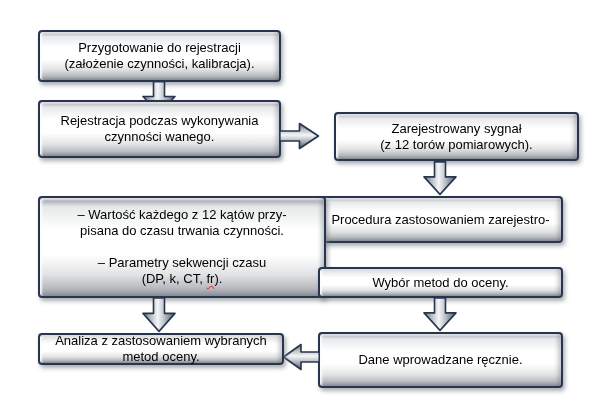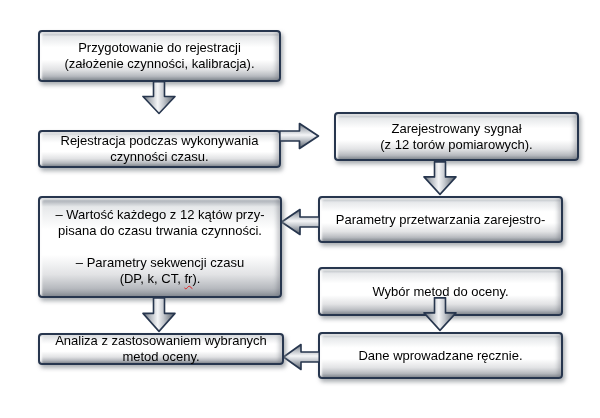--- a/index.html
+++ b/index.html
@@ -59,77 +59,77 @@
     <div class="box-line">Przygotowanie do rejestracji</div>
     <div class="box-line">(założenie  czynności, kalibracja).</div>
   </div>
 
   <div class="arrow" style="left:141px;top:81px;width:36px;height:34px">
     <svg viewBox="0 0 36 33" preserveAspectRatio="none">
       <path d="M12.5 0.75 H23.5 V15 H34 L18 31.5 L2 15 H12.5 Z" fill="url(#gradLR)" stroke="#27364e" stroke-width="1.6" stroke-linejoin="round"></path>
     </svg>
   </div>
 
-  <div class="box" style="left:38px;top:130px;width:243px;height:38px">
+  <div class="box" style="left:38px;top:100px;width:243px;height:58px">
     <div class="box-line">Rejestracja podczas wykonywania</div>
-    <div class="box-line">czynności czasu.</div>
+    <div class="box-line">czynności wanego.</div>
   </div>
 
   <div class="arrow" style="left:279px;top:121px;width:41px;height:30px">
     <svg viewBox="0 0 38 30" preserveAspectRatio="none">
       <path d="M0.75 10 H19 V2.5 L36.5 15 L19 27.5 V20 H0.75 Z" fill="url(#gradTB)" stroke="#27364e" stroke-width="1.6" stroke-linejoin="round"></path>
     </svg>
   </div>
 
   <div class="box" style="left:334px;top:112px;width:245px;height:49px">
     <div class="box-line">Zarejestrowany  sygnał</div>
     <div class="box-line">(z 12 torów pomiarowych).</div>
   </div>
 
   <div class="arrow" style="left:422px;top:161px;width:36px;height:35px">
     <svg viewBox="0 0 36 33" preserveAspectRatio="none">
       <path d="M12.5 0.75 H23.5 V15 H34 L18 31.5 L2 15 H12.5 Z" fill="url(#gradLR)" stroke="#27364e" stroke-width="1.6" stroke-linejoin="round"></path>
     </svg>
   </div>
 
   <div class="box" style="left:318px;top:196px;width:245px;height:47px">
-    <div class="box-line">Parametry przetwarzania  zarejestro-</div>
+    <div class="box-line">Procedura zastosowaniem  zarejestro-</div>
   </div>
 
   <div class="arrow" style="left:280px;top:207px;width:40px;height:30px">
     <svg viewBox="0 0 38 30" preserveAspectRatio="none">
       <path d="M37.25 10 H19 V2.5 L1.5 15 L19 27.5 V20 H37.25 Z" fill="url(#gradTB)" stroke="#27364e" stroke-width="1.6" stroke-linejoin="round"></path>
     </svg>
   </div>
 
-  <div class="box" style="left:38px;top:196px;width:244px;height:102px">
+  <div class="box" style="left:38px;top:196px;width:288px;height:102px">
     <div class="box-line">– Wartość każdego z 12 kątów przy-</div>
     <div class="box-line">pisana do czasu trwania  czynności.</div>
     <div class="spacer-line"></div>
     <div class="box-line">– Parametry  sekwencji czasu</div>
     <div class="box-line"><span>(DP, k, CT,  </span><span class="misspelled">fr</span><span>).</span></div>
   </div>
 
   <div class="arrow" style="left:141px;top:297px;width:36px;height:36px">
     <svg viewBox="0 0 36 33" preserveAspectRatio="none">
       <path d="M12.5 0.75 H23.5 V15 H34 L18 31.5 L2 15 H12.5 Z" fill="url(#gradLR)" stroke="#27364e" stroke-width="1.6" stroke-linejoin="round"></path>
     </svg>
   </div>
 
-  <div class="box" style="left:318px;top:267px;width:245px;height:49px">
+  <div class="box" style="left:318px;top:267px;width:245px;height:31px">
     <div class="box-line">Wybór metod do oceny.</div>
   </div>
 
   <div class="arrow" style="left:422px;top:297px;width:36px;height:35px">
     <svg viewBox="0 0 36 33" preserveAspectRatio="none">
       <path d="M12.5 0.75 H23.5 V15 H34 L18 31.5 L2 15 H12.5 Z" fill="url(#gradLR)" stroke="#27364e" stroke-width="1.6" stroke-linejoin="round"></path>
     </svg>
   </div>
 
-  <div class="box" style="left:318px;top:332px;width:245px;height:47px">
+  <div class="box" style="left:318px;top:332px;width:245px;height:56px">
     <div class="box-line">Dane wprowadzane ręcznie.</div>
   </div>
 
   <div class="arrow" style="left:282px;top:342px;width:38px;height:30px">
     <svg viewBox="0 0 38 30" preserveAspectRatio="none">
       <path d="M37.25 10 H19 V2.5 L1.5 15 L19 27.5 V20 H37.25 Z" fill="url(#gradTB)" stroke="#27364e" stroke-width="1.6" stroke-linejoin="round"></path>
     </svg>
   </div>
 
   <div class="box" style="left:38px;top:333px;width:246px;height:32px">

